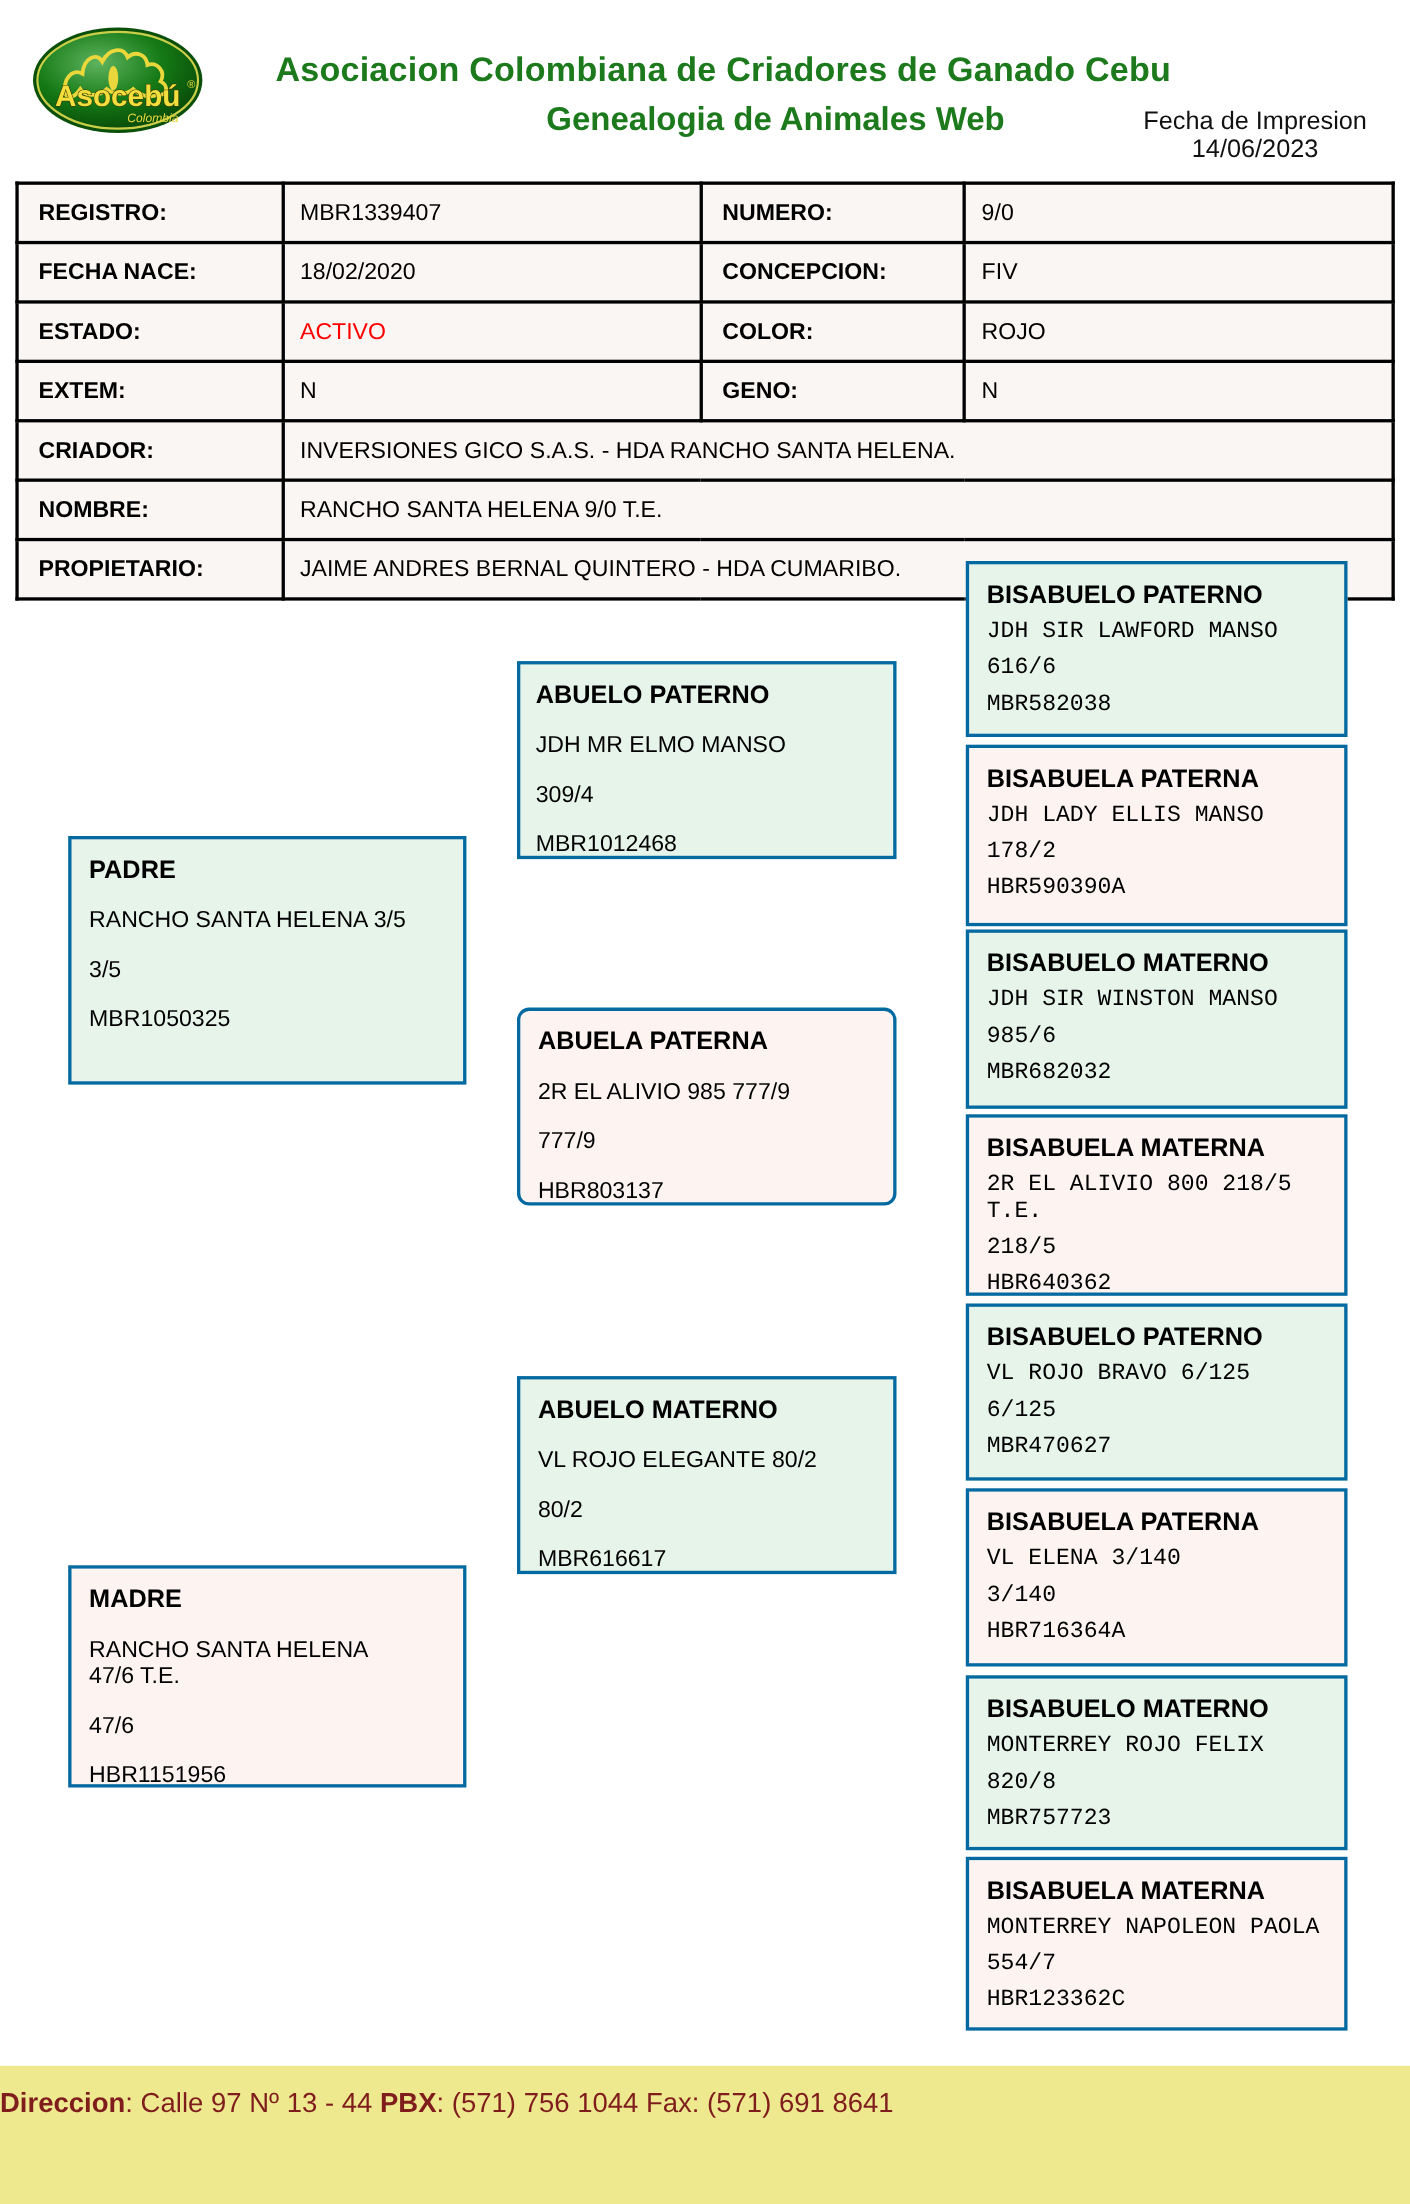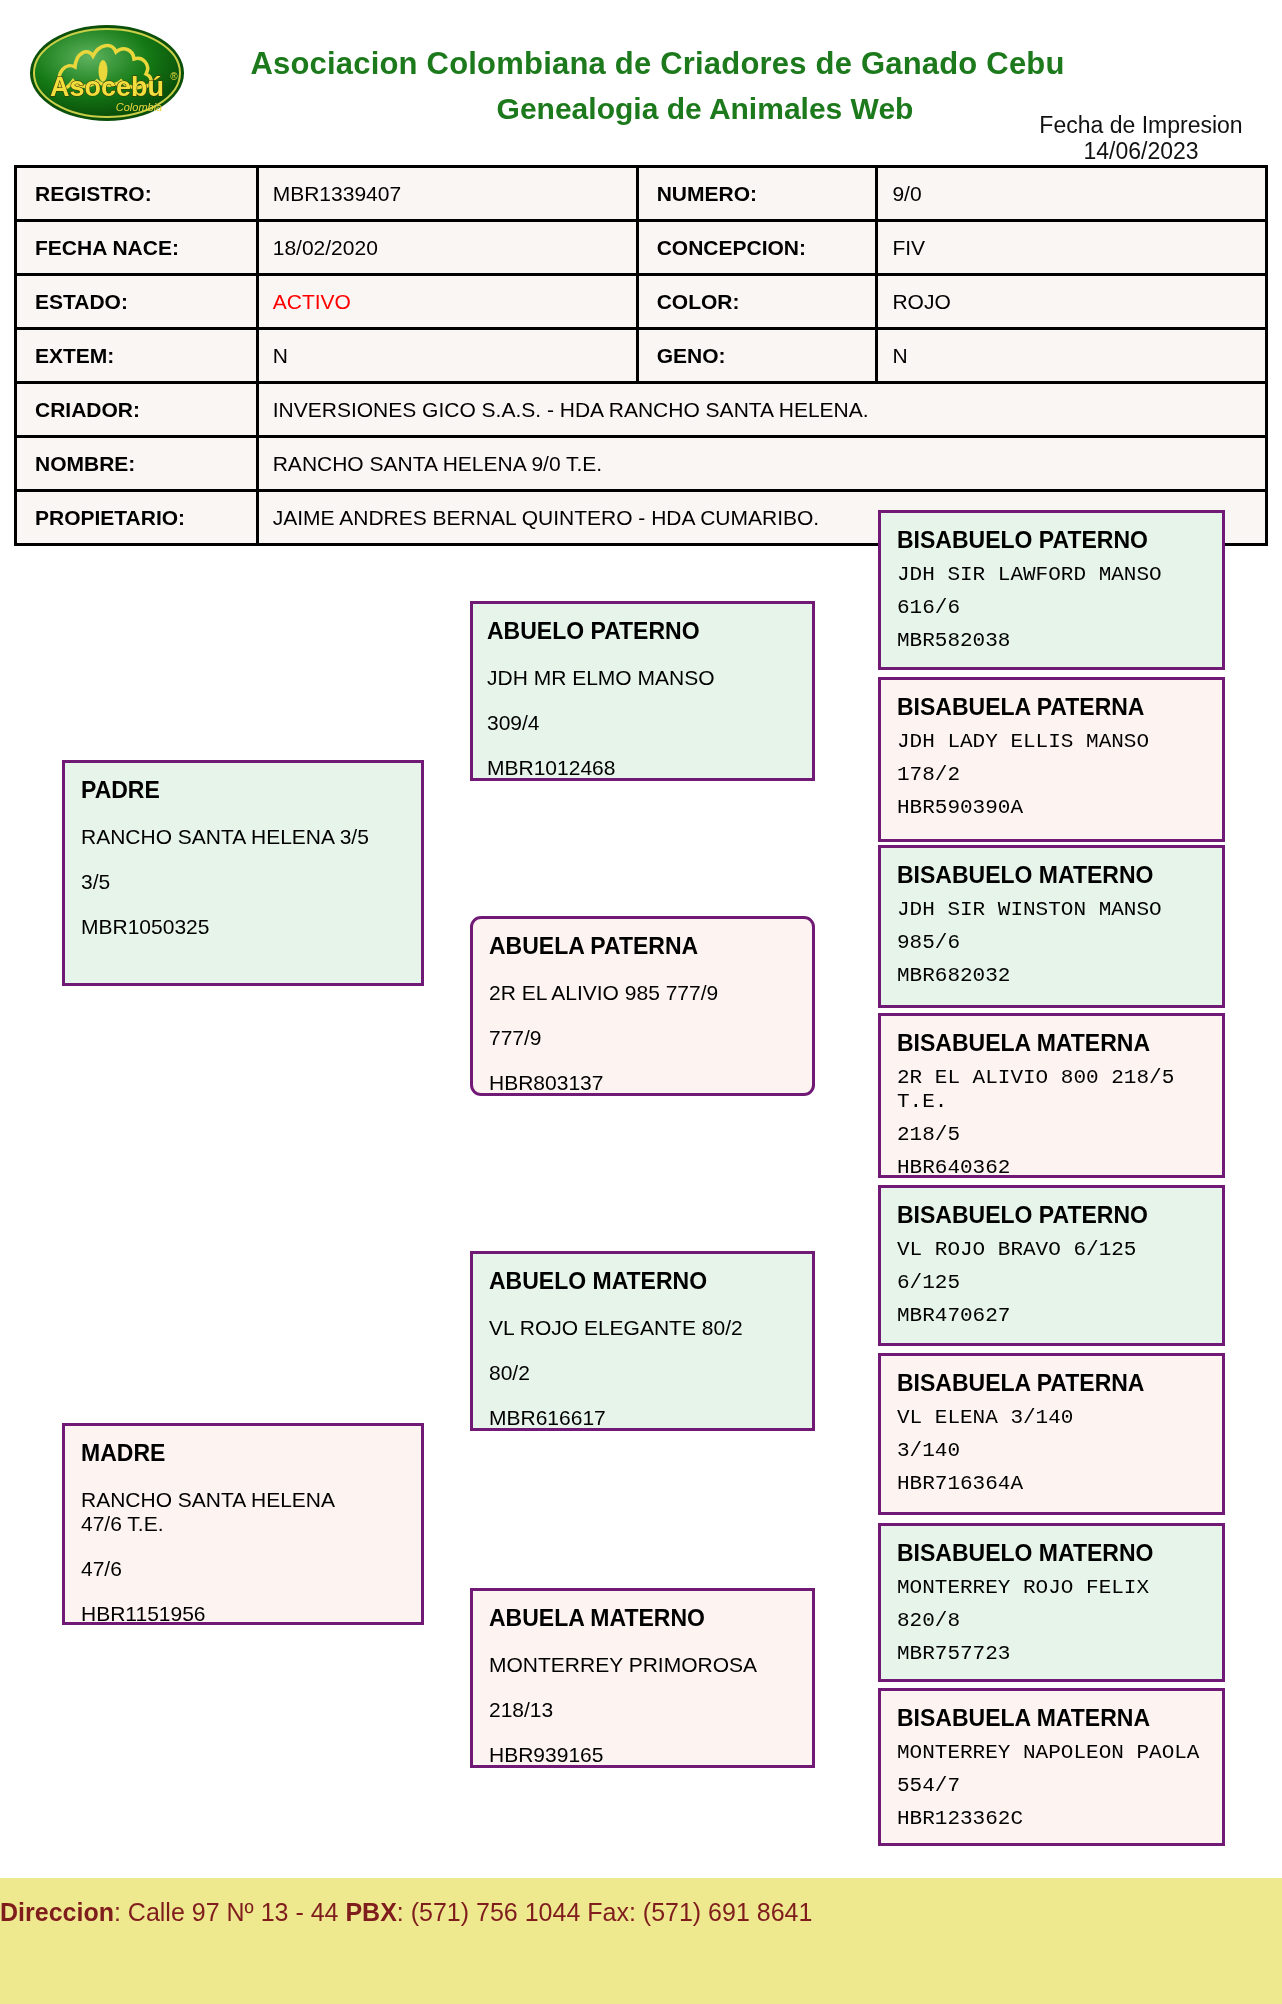--- a/index.html
+++ b/index.html
@@ -13,37 +13,37 @@
   .title1{
     position:absolute;left:170px;top:46px;width:975px;text-align:center;
     font-size:31px;font-weight:bold;color:#1c7a1c;letter-spacing:0.2px;
   }
   .title2{
     position:absolute;left:300px;top:92px;width:810px;text-align:center;
     font-size:30px;font-weight:bold;color:#1c7a1c;
   }
   .printdate{
     position:absolute;right:6px;top:96px;width:270px;text-align:center;
-    font-size:23px;color:#111;line-height:26px;margin-top:16px;
+    font-size:23px;color:#111;line-height:26px;
   }
   
   .regtable{
     position:absolute;left:14px;top:165px;width:1254px;
     border-collapse:collapse;background:#faf6f3;
   }
   .regtable td{
     border:3px solid #000;height:47px;font-size:21px;
     padding:2px 8px 2px 18px;vertical-align:middle;background:#faf6f3;
   }
   .regtable td.lbl{font-weight:bold;}
   .regtable td.val{padding-left:14px;}
   .regtable td.red{color:#ff0000;}
   
   .pbox{
-    position:absolute;box-sizing:border-box;border:3px solid #701a75;
+    position:absolute;box-sizing:border-box;border:3px solid #0369a1;
     padding:12px 16px;
   }
   .pbox.male{background:#e7f4ea;}
   .pbox.female{background:#fdf4f1;}
   .pbox .t{font-size:23px;font-weight:bold;margin:2px 0 0 0;}
   .pbox .line{font-size:21px;margin-top:21px;line-height:24px;}
   .pbox.compact .line{margin-top:9px;font-family:Liberation Mono, monospace;}
   .pbox .wrap{max-width:295px;}
   
   .footer{
@@ -155,26 +155,20 @@
     <div class="line">HBR803137</div>
   </div>
 
   <div class="pbox male" style="left:470px;top:1251px;width:345px;height:180px;">
     <div class="t">ABUELO MATERNO</div>
     <div class="line">VL ROJO ELEGANTE 80/2</div>
     <div class="line">80/2</div>
     <div class="line">MBR616617</div>
   </div>
 
-  <div class="pbox female" style="left:470px;top:1588px;width:345px;height:180px;">
-    <div class="t">ABUELA MATERNO</div>
-    <div class="line">MONTERREY PRIMOROSA</div>
-    <div class="line">218/13</div>
-    <div class="line">HBR939165</div>
-  </div>
 
   <div class="pbox female" style="left:62px;top:1423px;width:362px;height:202px;">
     <div class="t">MADRE</div>
     <div class="line wrap">RANCHO SANTA HELENA 47/6 T.E.</div>
     <div class="line">47/6</div>
     <div class="line">HBR1151956</div>
   </div>
 
   <div class="pbox male compact" style="left:878px;top:510px;width:347px;height:160px;">
     <div class="t">BISABUELO PATERNO</div>

